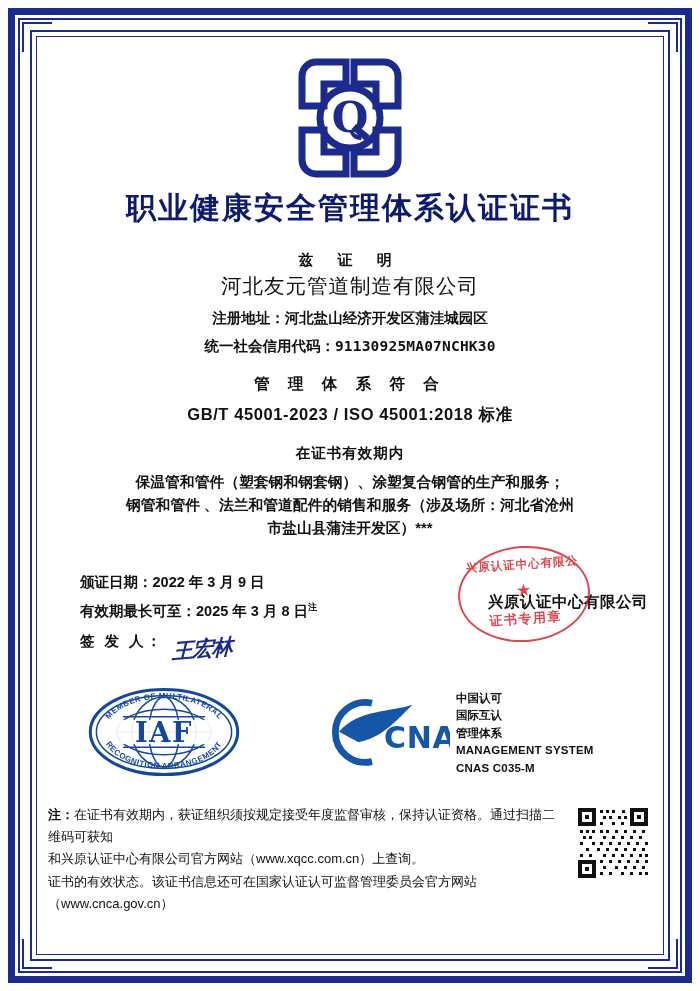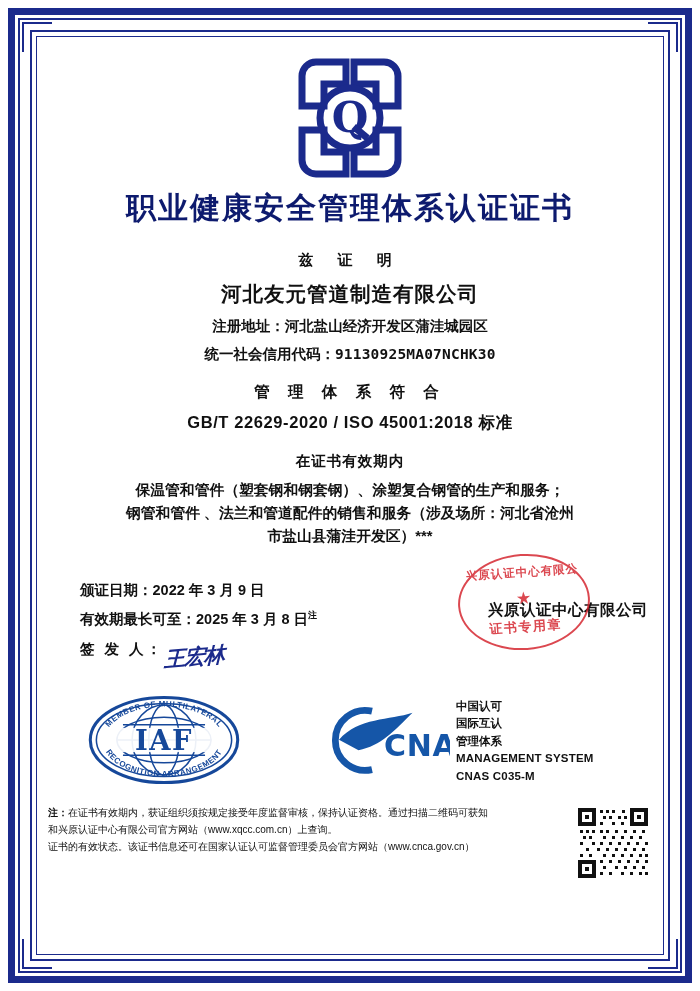--- a/index.html
+++ b/index.html
@@ -97,23 +97,23 @@
 
   .center-block { text-align: center; }
 
   .hereby {
     margin-top: 22px;
     font-size: 15px;
     font-weight: bold;
     letter-spacing: 10px;
   }
   .company {
-    margin-top: 10px;
+    margin-top: 2px;
     font-size: 20.5px;
-    font-weight: bold;
+    font-weight: normal;
     letter-spacing: 1px;
     text-align: center;
   }
   .addr, .usci {
     margin-top: 9px;
     font-size: 14.5px;
     font-weight: bold;
   }
   .usci .mono {
     font-family: "DejaVu Sans Mono", monospace;
@@ -160,21 +160,21 @@
     font-weight: bold;
     line-height: 2.05;
   }
   .dates .sup {
     font-size: 9px;
     vertical-align: super;
   }
   .sign-row {
     display: flex;
     align-items: flex-end;
-    gap: 0;
+    gap: 8px;
   }
   .sign-label { letter-spacing: 3px; }
   .signature {
     font-family: "DejaVu Serif", serif;
     font-style: italic;
     font-weight: bold;
     font-size: 21px;
     color: #1b2a8c;
     transform: rotate(-5deg) skewX(-6deg);
     letter-spacing: -1px;
@@ -271,22 +271,22 @@
     color: #111;
   }
   .cnas-text .en {
     font-family: "Liberation Sans", sans-serif;
     letter-spacing: 0.2px;
   }
 
   
   .footnote {
     position: relative;
-    margin-top: 4px;
-    font-size: 10px;
+    margin-top: 12px;
+    font-size: 13px;
     line-height: 1.72;
     color: #111;
     padding-right: 86px;
   }
   .footnote .lbl { font-weight: bold; }
   .qr {
     position: absolute;
     right: 2px;
     top: 2px;
     width: 74px;
@@ -329,21 +329,21 @@
     <div class="center-block">
       <div class="hereby">兹 证 明</div>
       <div class="company">河北友元管道制造有限公司</div>
       <div class="addr">
         <span>注册地址：</span><span>河北盐山经济开发区蒲洼城园区</span>
       </div>
       <div class="usci">
         <span>统一社会信用代码：</span><span class="mono">91130925MA07NCHK30</span>
       </div>
       <div class="conform">管 理 体 系 符 合</div>
-      <div class="standard">GB/T 22629-2020 / ISO 45001:2018 标准</div>
+      <div class="standard">GB/T 45001-2023 / ISO 45001:2018 标准</div>
       <div class="scope-head">在证书有效期内</div>
       <div class="scope-body">
         <div>保温管和管件（塑套钢和钢套钢）、涂塑复合钢管的生产和服务；</div>
         <div>钢管和管件 、法兰和管道配件的销售和服务（涉及场所：河北省沧州</div>
         <div>市盐山县蒲洼开发区）***</div>
       </div>
     </div>
 
     <div class="lower">
       <div class="dates">

